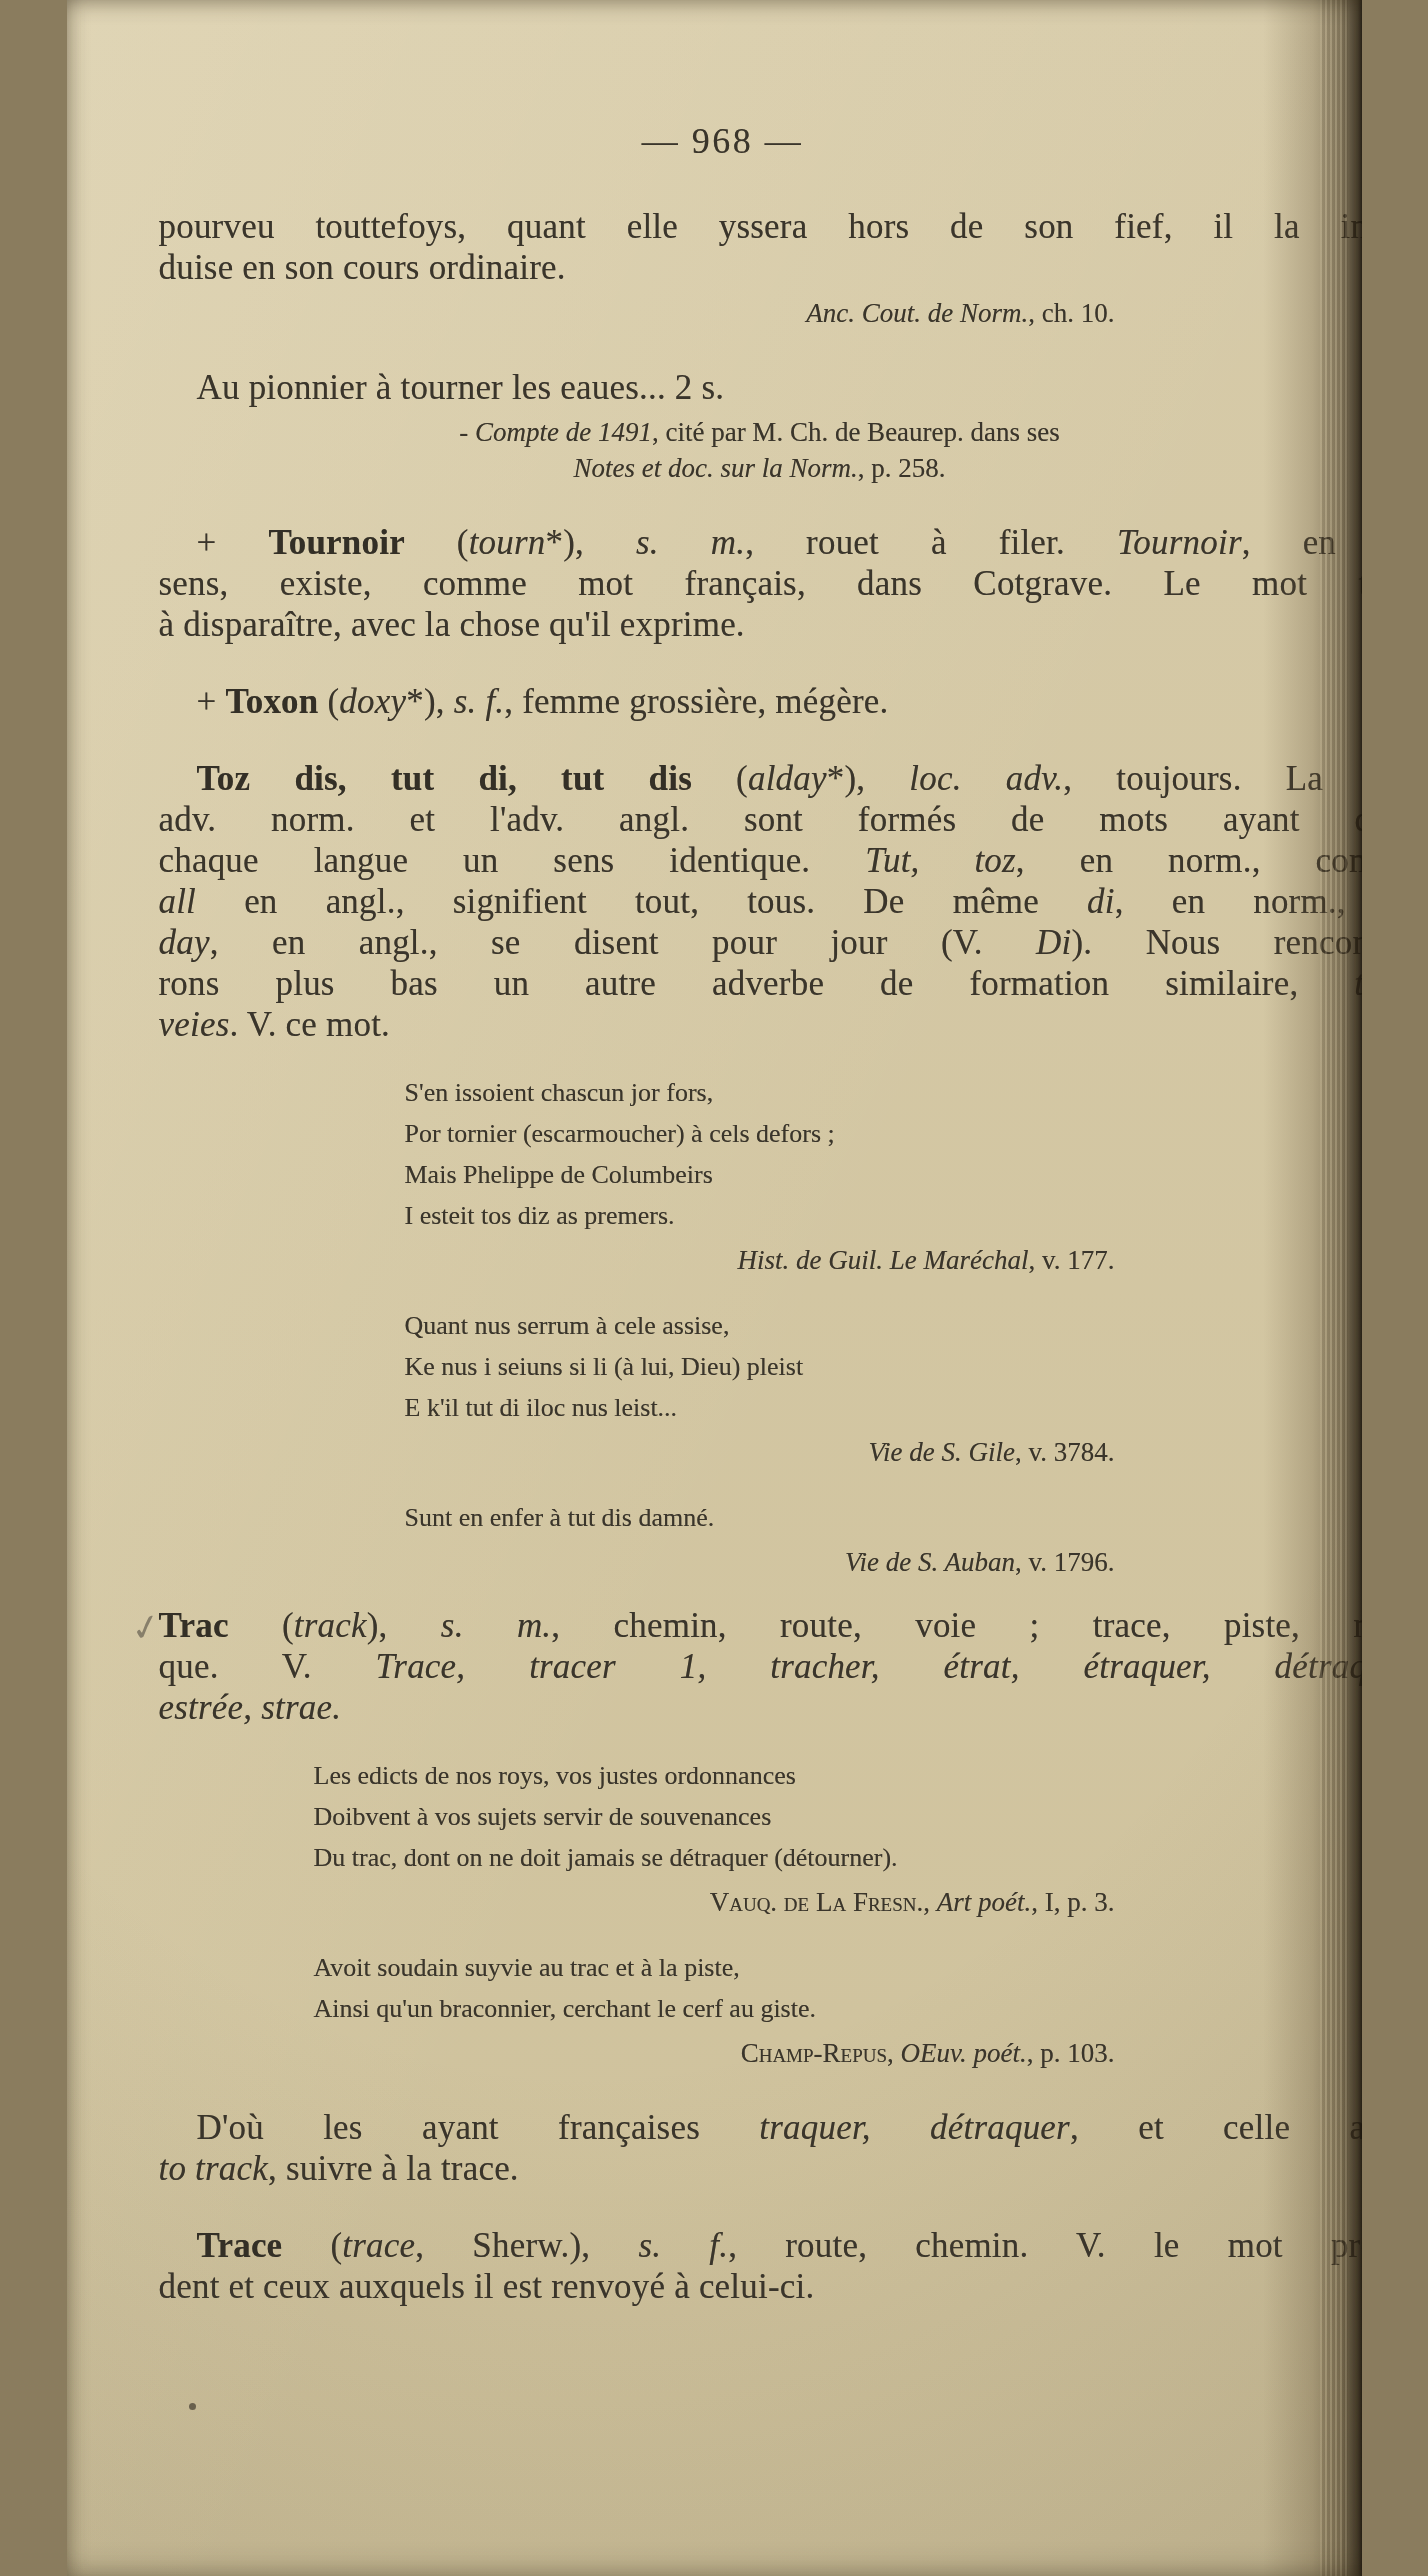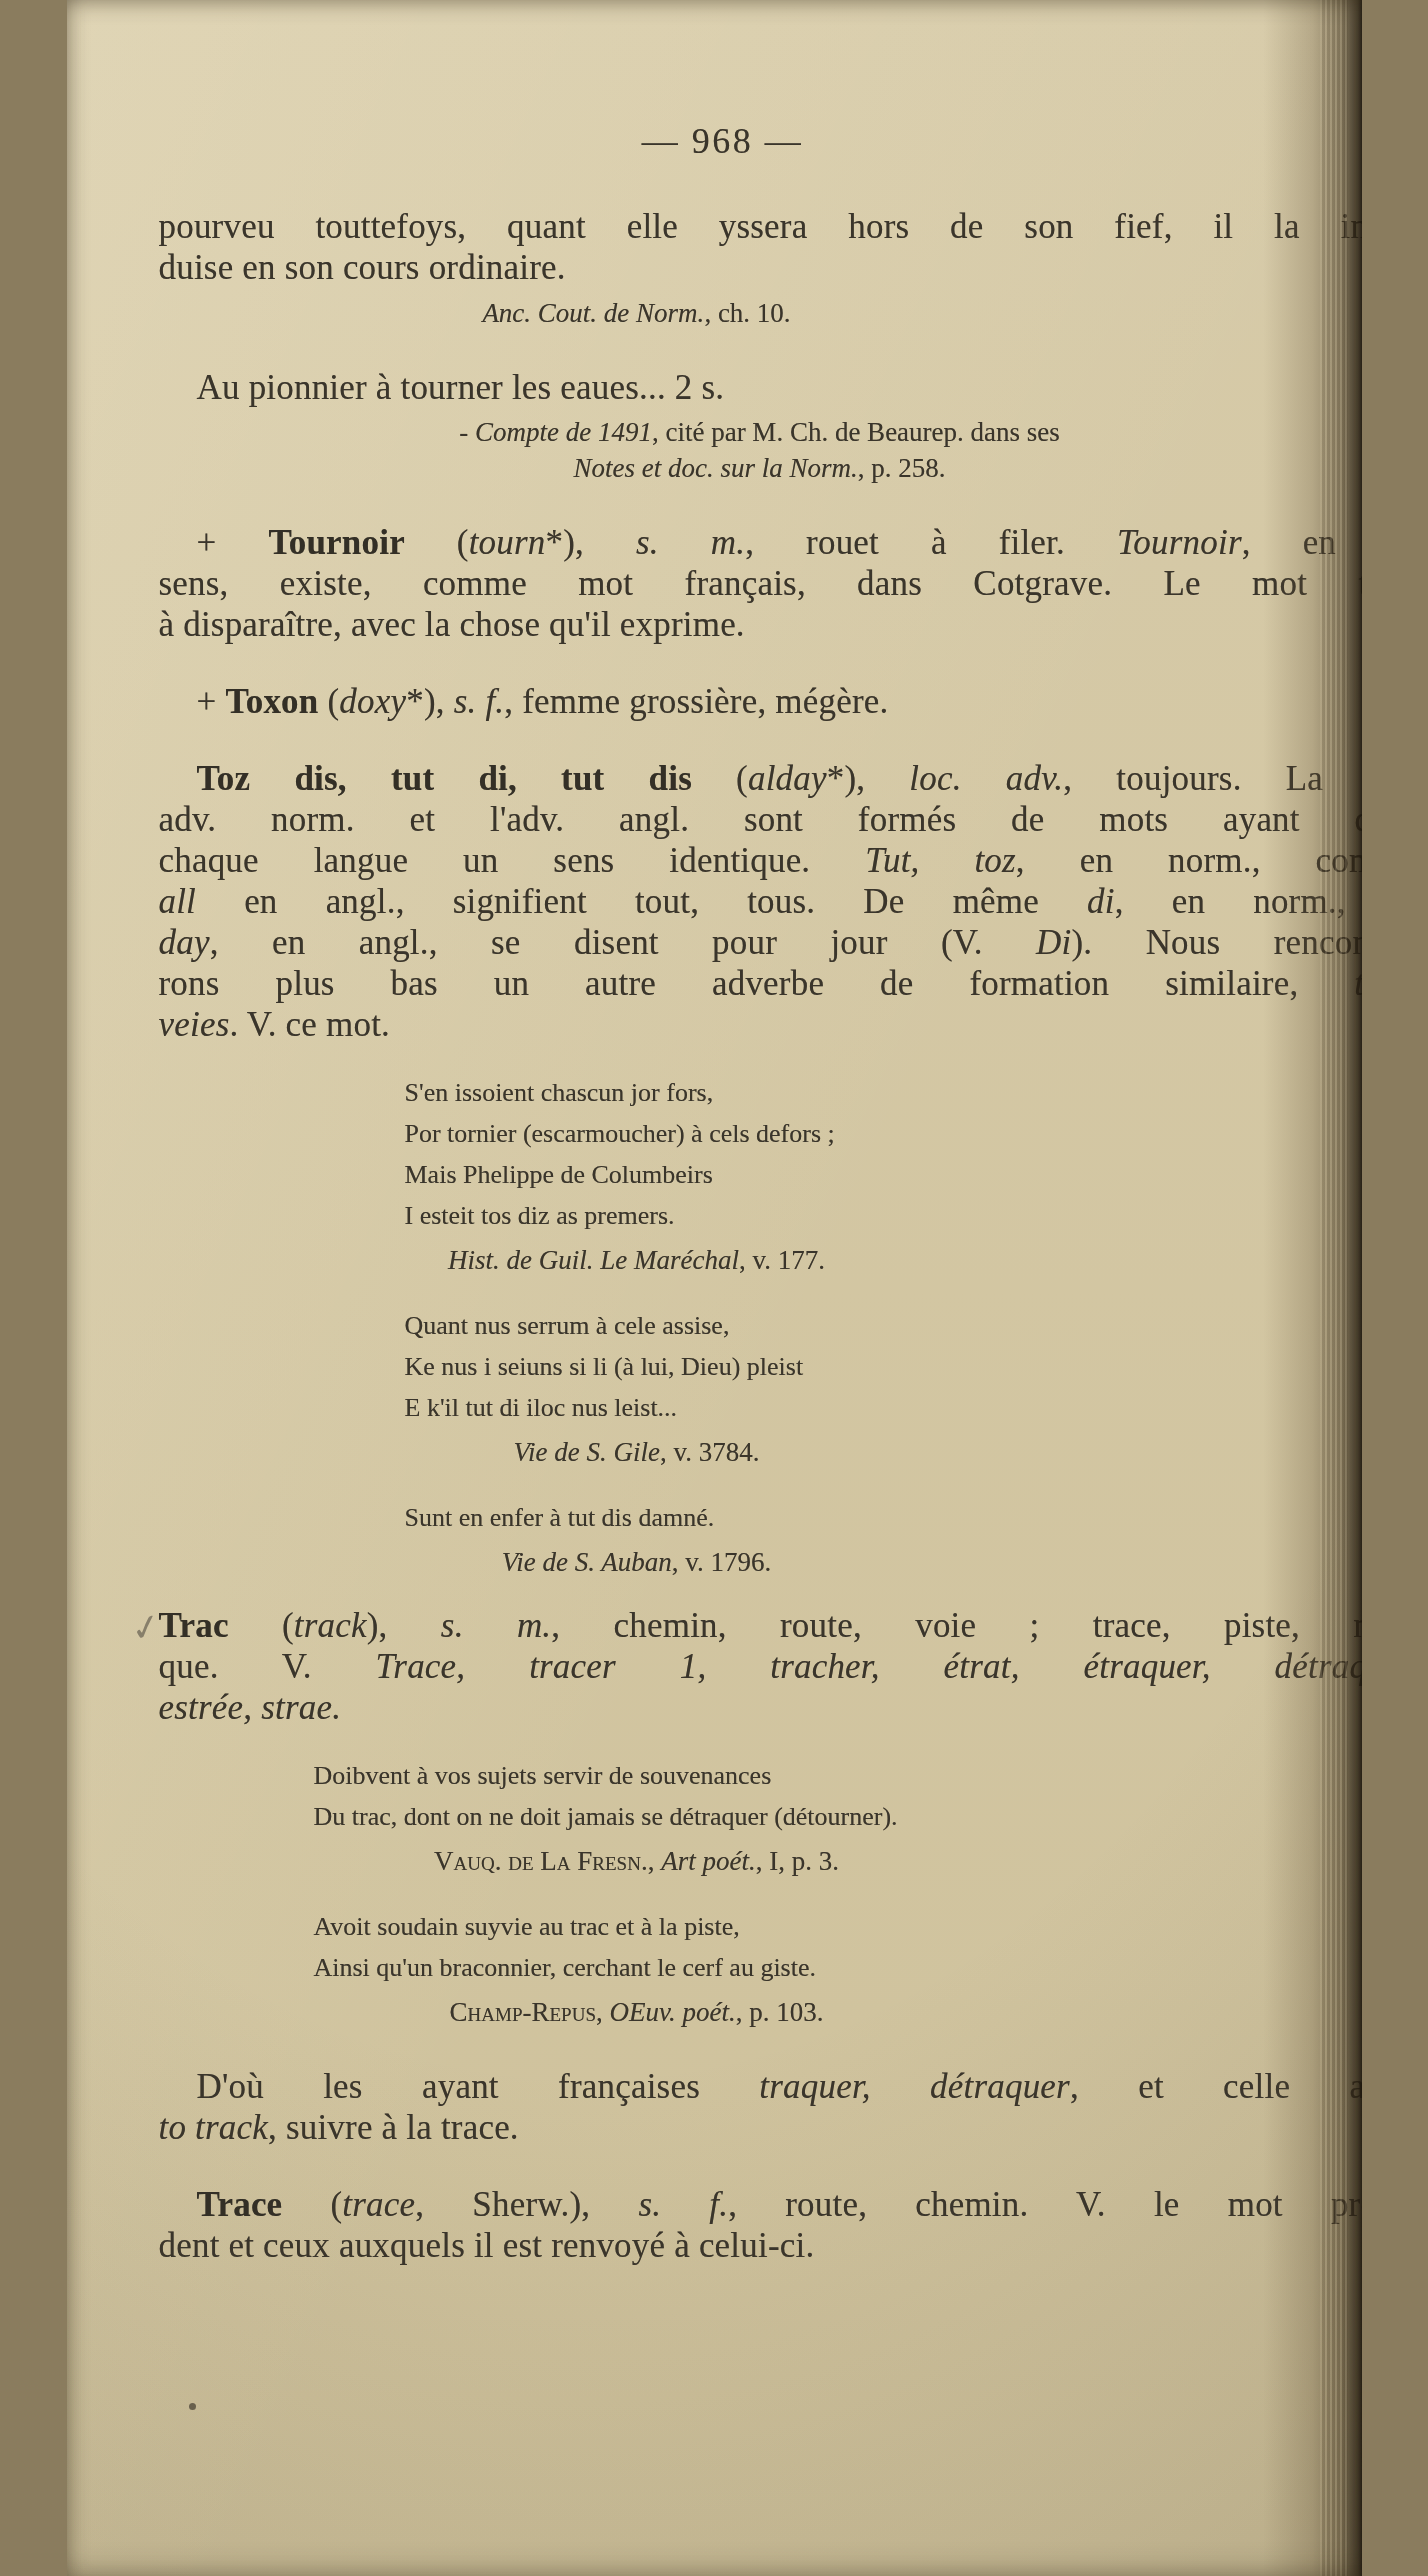--- a/index.html
+++ b/index.html
@@ -36,21 +36,21 @@
   }
   .header{ text-align:center; font-size:36px; letter-spacing:2.5px; line-height:38px; }
   .content{ margin-top:46px; width:1261px; }
 
   .para{ position:relative; font-size:35px; margin-top:25px; }
   .para .line{ line-height:41px; letter-spacing:0.2px; text-align:justify; text-align-last:justify; }
   .para .line.last{ text-align-last:left; }
   .para.indent .line:first-child{ text-indent:38px;margin-top:36px; }
 
   .citation{ font-size:27px; margin-top:6.6px; margin-bottom:1.7px; }
-  .citation .line{ line-height:36px; text-align:center; padding-right:305px; }
+  .citation .line{ line-height:36px; text-align:right; padding-right:305px; }
   .citation.center .line{ text-align:center; padding-right:59px; }
 
   .verse{ font-size:26px; margin-top:26.4px; }
   .verse .line{ line-height:41px; text-align:left; }
   .verse.deep{ margin-left:246px; }
   .verse.shallow{ margin-left:155px; }
 
   .it{ font-style:italic; }
   .bd{ font-weight:700; color:#332f26; }
   .sc{ font-variant:small-caps; }
@@ -131,20 +131,21 @@
       <div class="citation right">
         <div class="line last"><span class="it">Vie de S. Auban</span><span>, v. 1796.</span></div>
       </div>
       <div class="para indent">
         <span class="pencil-check">✓</span>
         <div class="line"><span class="bd">Trac</span><span> (</span><span class="it">track</span><span>), </span><span class="it">s. m.</span><span>, chemin, route, voie ; trace, piste, mar-</span></div>
         <div class="line"><span>que. V. </span><span class="it">Trace, tracer 1, tracher, étrat, étraquer, détraquer,</span></div>
         <div class="line last"><span class="it">estrée, strae.</span></div>
       </div>
       <div class="verse shallow">
+        <div class="line"><span>Les edicts de nos roys, vos justes ordonnances</span></div>
         <div class="line"><span>Doibvent à vos sujets servir de souvenances</span></div>
         <div class="line last"><span>Du trac, dont on ne doit jamais se détraquer (détourner).</span></div>
       </div>
       <div class="citation right">
         <div class="line last"><span class="sc">Vauq. de La Fresn.</span><span>, </span><span class="it">Art poét.</span><span>, I, p. 3.</span></div>
       </div>
       <div class="verse shallow">
         <div class="line"><span>Avoit soudain suyvie au trac et à la piste,</span></div>
         <div class="line last"><span>Ainsi qu'un braconnier, cerchant le cerf au giste.</span></div>
       </div>

